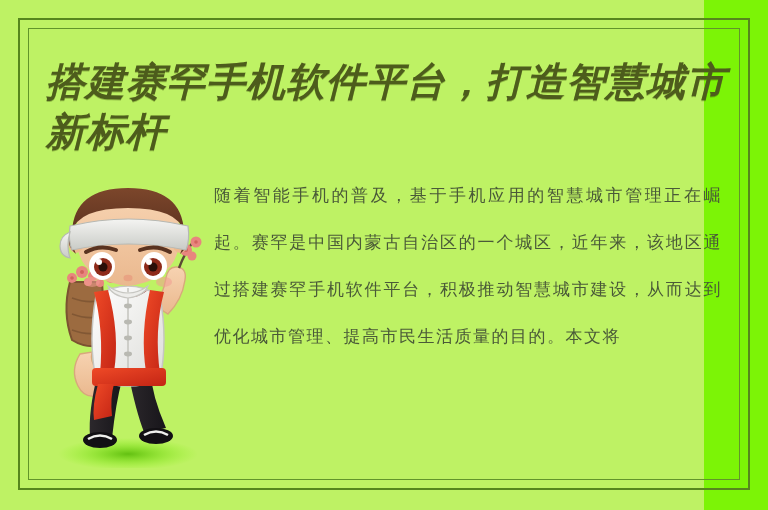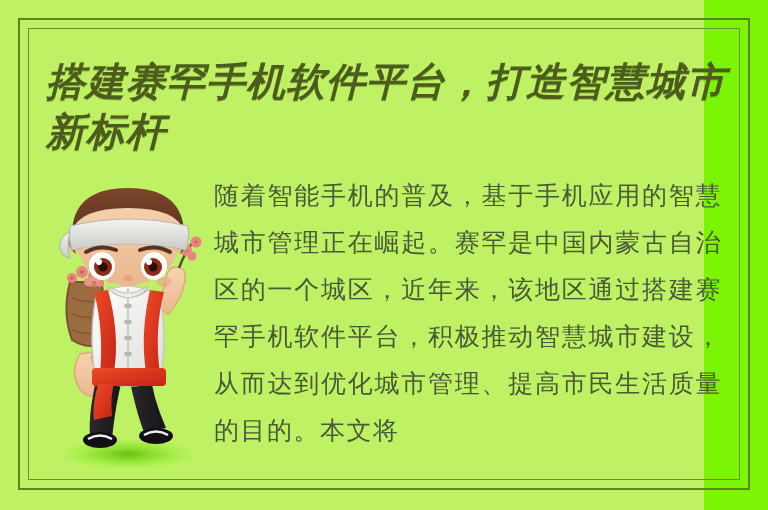--- a/index.html
+++ b/index.html
@@ -47,21 +47,21 @@
     text-shadow:0 1px 0 rgba(60,80,10,.35);
     white-space:pre-wrap;
   }
 
   
   .body-text {
     position:absolute;
     left:214px; top:172px;
     width:508px;
     font-family:Liberation Serif, serif;
-    font-size:25px;
+    font-size:17px;
     line-height:47px;
     letter-spacing:1.5px;
     color:#4a5a38;
     text-align:justify;
     text-justify:inter-character;
   }
 
   
   .mascot {
     position:absolute;

